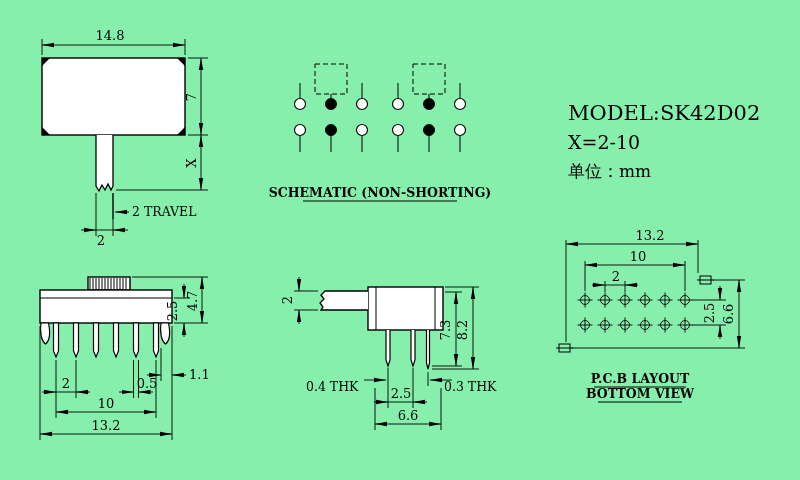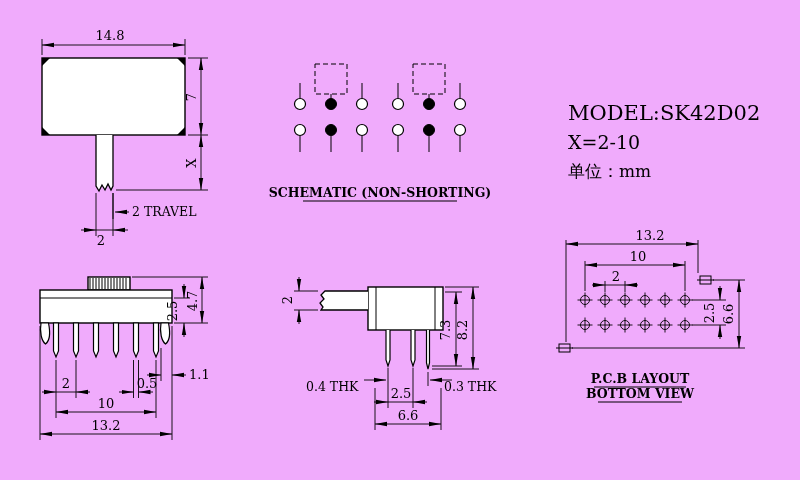--- a/index.html
+++ b/index.html
@@ -1,16 +1,16 @@
 <!DOCTYPE html>
 <html><head>
 <meta charset="utf-8">
 <style>
   html,body{margin:0;padding:0;background:#ffffff;}
-  .stage{position:relative;width:800px;height:480px;background:#f0abfc;overflow:hidden;}
+  .stage{position:relative;width:800px;height:480px;background:#86efac;overflow:hidden;}
   svg{display:block;}
   svg text{font-family:"DejaVu Serif","Liberation Serif",serif;font-size:13px;fill:#000;}
   .obj{fill:#ffffff;stroke:#000;stroke-width:1.4;}
   .thin{fill:none;stroke:#000;stroke-width:1;}
   .dimln{fill:none;stroke:#000;stroke-width:0.9;}
   .dash{stroke-dasharray:5 3;}
   .cap{font-size:12.5px;font-weight:bold;}
   .small{font-size:12.5px;}
   .model{font-size:21px;}
   .xrange{font-size:19px;}

